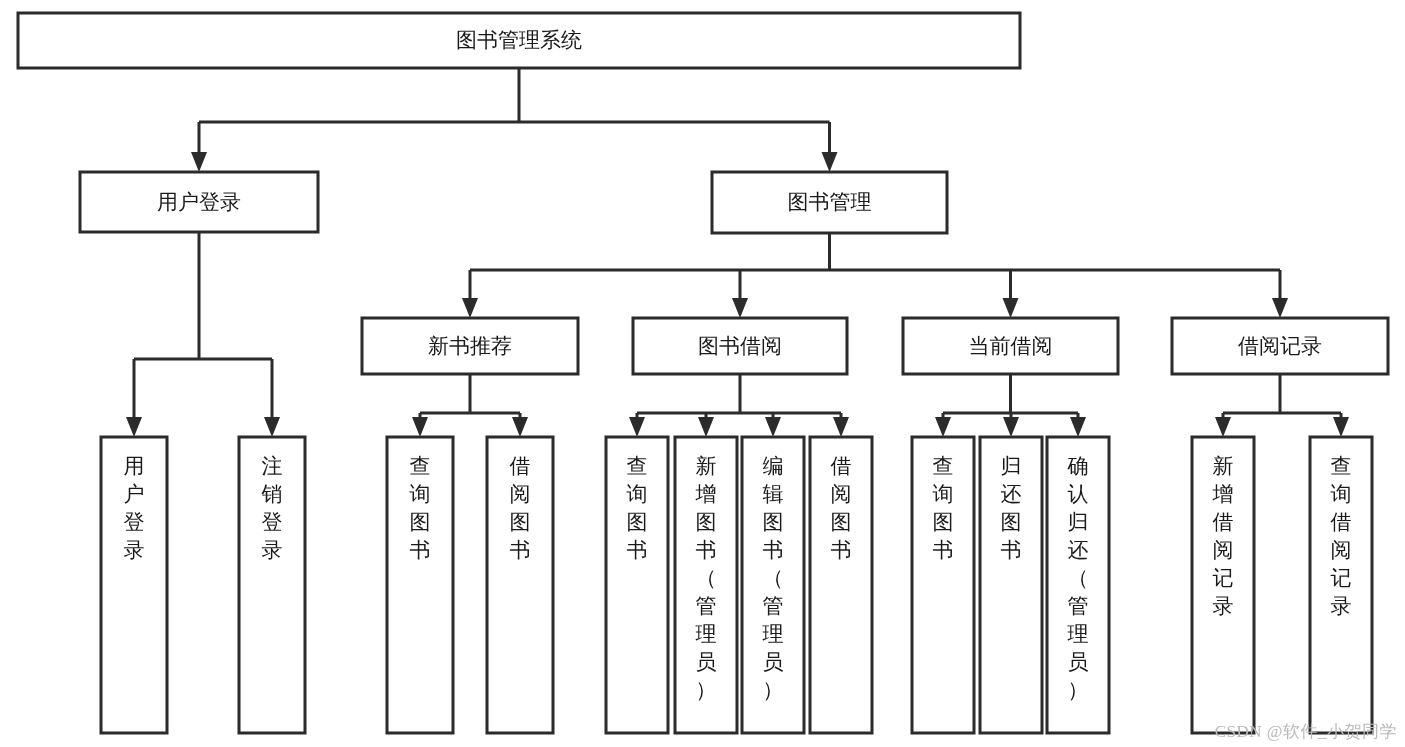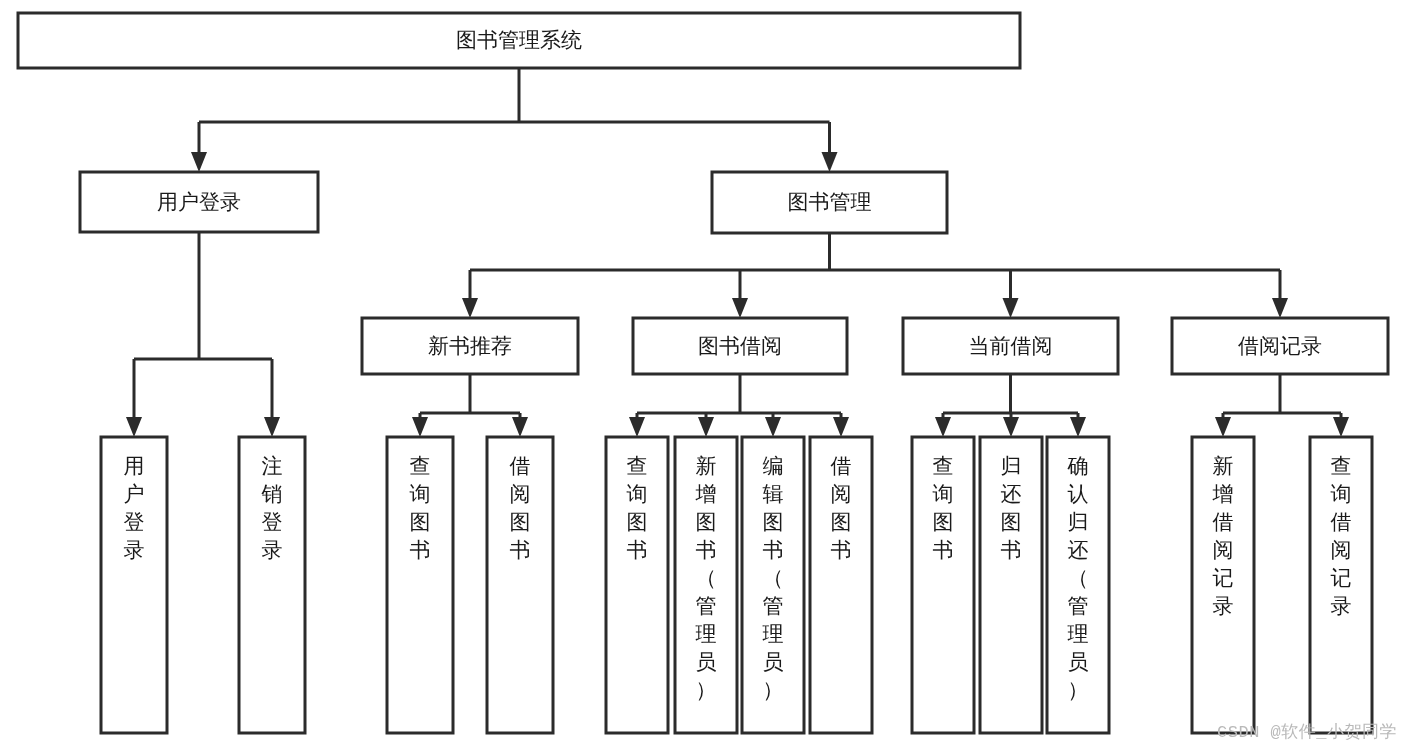--- a/index.html
+++ b/index.html
@@ -52,21 +52,21 @@
   .node-label-v {
     font-family: "Liberation Sans", "DejaVu Sans", sans-serif;
     font-size: 21px;
     fill: #1a1a1a;
     text-anchor: middle;
   }
   .watermark {
     position: absolute;
     right: 8px;
     bottom: 4px;
-    font-family: Liberation Mono, monospace;
+    font-family: Liberation Serif, serif;
     font-size: 17px;
     color: #b9b9b9;
     letter-spacing: 0.5px;
     white-space: nowrap;
     user-select: none;
   }
 </style>
 </head>
 <body>
 

